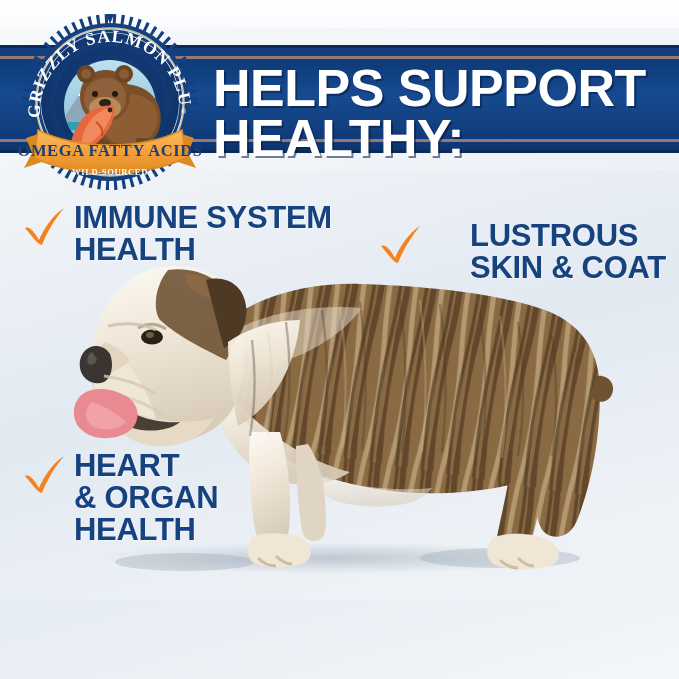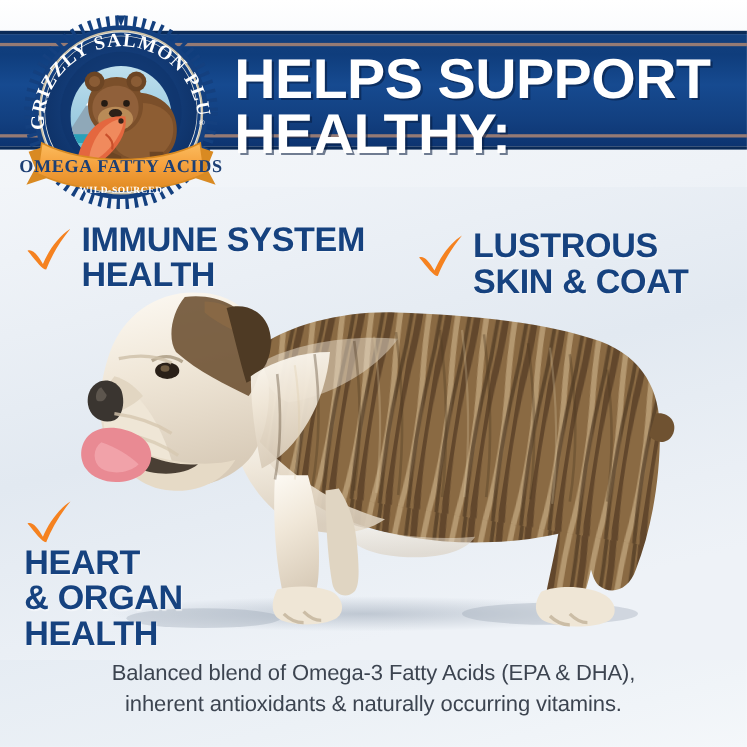--- a/index.html
+++ b/index.html
@@ -23,21 +23,21 @@
   .top-strip {
     position: absolute;
     left: 0; top: 0;
     width: 679px; height: 28px;
     background: linear-gradient(180deg,#ffffff 0%, #fafbfd 100%);
   }
 
   
   .banner {
     position: absolute;
-    left: 0; top: 28px;
+    left: 0; top: 45px;
     width: 679px; height: 108px;
     background: linear-gradient(180deg,#12407f 0%, #0f3d7c 18%, #164a90 45%, #123f7f 78%, #0d3470 100%);
     border-top: 3px solid #0a2a57;
     border-bottom: 3px solid #0a2a57;
     box-sizing: border-box;
     padding-left: 44px;
   }
   .banner-rule-top {
     position: absolute;
     left: 0; top: 8px;
@@ -106,22 +106,22 @@
     font-family: Liberation Sans, sans-serif;
     font-weight: bold;
     font-size: 31px;
     line-height: 1.03;
     letter-spacing: -0.3px;
     text-shadow: 1px 1px 1px rgba(255,255,255,.55);
     white-space: pre-line;
   }
 
   #benefit-immune { left: 22px; top: 202px; }
-  #benefit-skin   { left: 378px; top: 208px; }
-  #benefit-heart  { left: 22px; top: 450px; flex-direction: column; }
+  #benefit-skin   { left: 378px; top: 220px; gap: 40px; }
+  #benefit-heart  { left: 22px; top: 450px; }
 
   
   .caption {
     position: absolute;
     left: 0;
     top: 598px;
     width: 679px;
     text-align: center;
     color: #3c4450;
     font-family: "Liberation Sans", sans-serif;
@@ -434,16 +434,14 @@
     <span class="check">
       <svg width="44" height="44" viewBox="0 0 44 44" xmlns="http://www.w3.org/2000/svg">
         <path d="M3 24 C7 22 12 27 17 36 C22 24 31 11 42 4 C33 15 25 28 20 41 C16 41 10 32 3 24 Z" fill="#f58220"></path>
       </svg>
     </span>
     <span class="btext">HEART
 &amp; ORGAN
 HEALTH</span>
   </div>
 
-  <div class="caption">Balanced blend of Omega-3 Fatty Acids (EPA &amp; DHA),
-inherent antioxidants &amp; naturally occurring vitamins.</div>
 
 </div>
 
 </body></html>

